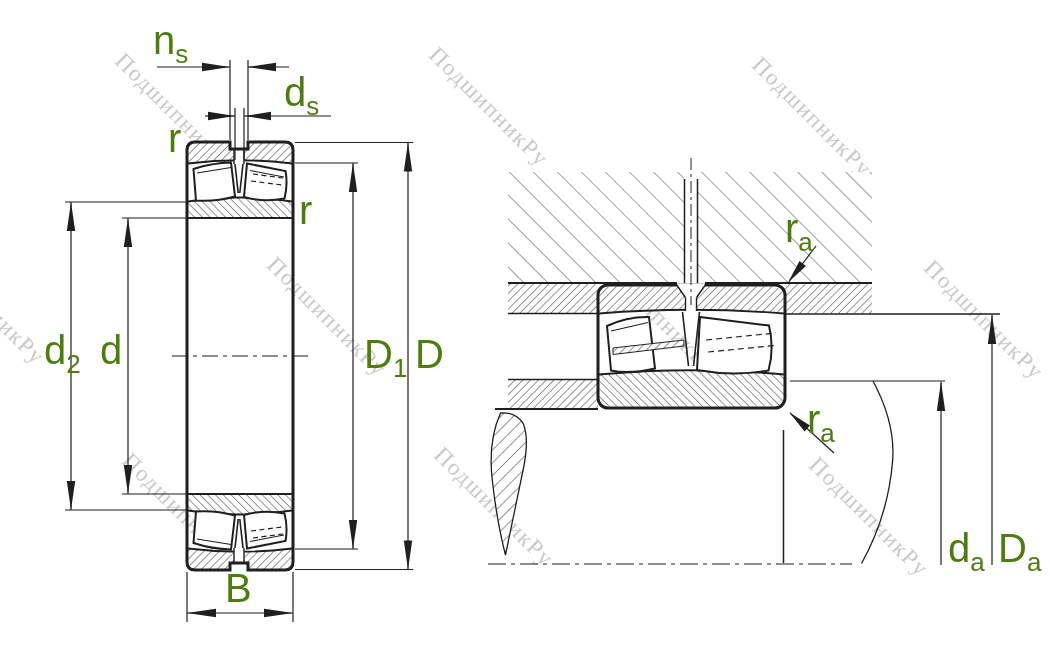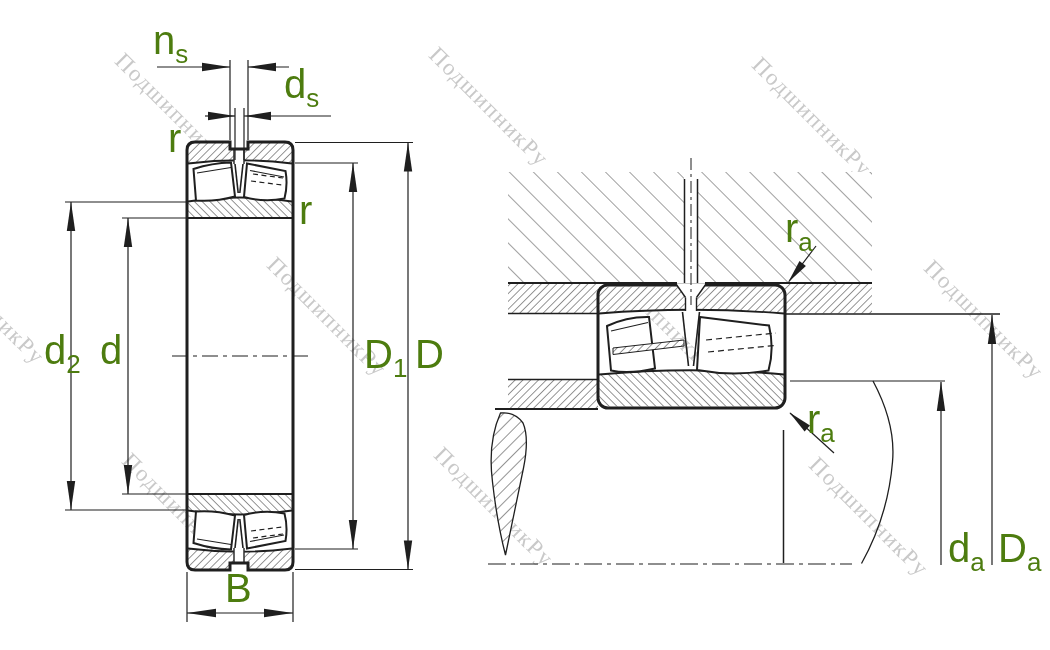--- a/index.html
+++ b/index.html
@@ -210,21 +210,21 @@
       <g fill="#1f1f1f" stroke="none">
         <polygon points="941,381.5 936.8,411 945.2,411"></polygon>
         <polygon points="992,314.5 987.8,344 996.2,344"></polygon>
         <polygon points="788,282.5 805.9,266.1 799.5,261.1"></polygon>
         <polygon points="789.5,412.5 804.6,431.6 810,425.6"></polygon>
       </g>
     </g>
   </svg>
 
   <div class="lbl" style="left:153px;top:20px"><span>n</span><sub>s</sub></div>
-  <div class="lbl" style="left:284px;top:64px"><span>d</span><sub>s</sub></div>
+  <div class="lbl" style="left:284px;top:72px"><span>d</span><sub>s</sub></div>
   <div class="lbl" style="left:168px;top:118px"><span>r</span><sub></sub></div>
   <div class="lbl" style="left:299px;top:190px"><span>r</span><sub></sub></div>
   <div class="lbl" style="left:44px;top:330px"><span>d</span><sub>2</sub></div>
   <div class="lbl" style="left:100px;top:330px"><span>d</span><sub></sub></div>
   <div class="lbl" style="left:364px;top:334px"><span>D</span><sub>1</sub></div>
   <div class="lbl" style="left:415px;top:334px"><span>D</span><sub></sub></div>
   <div class="lbl" style="left:225px;top:568px"><span>B</span><sub></sub></div>
   <div class="lbl" style="left:785px;top:208px"><span>r</span><sub>a</sub></div>
   <div class="lbl" style="left:807px;top:399px"><span>r</span><sub>a</sub></div>
   <div class="lbl" style="left:948px;top:528px"><span>d</span><sub>a</sub></div>

